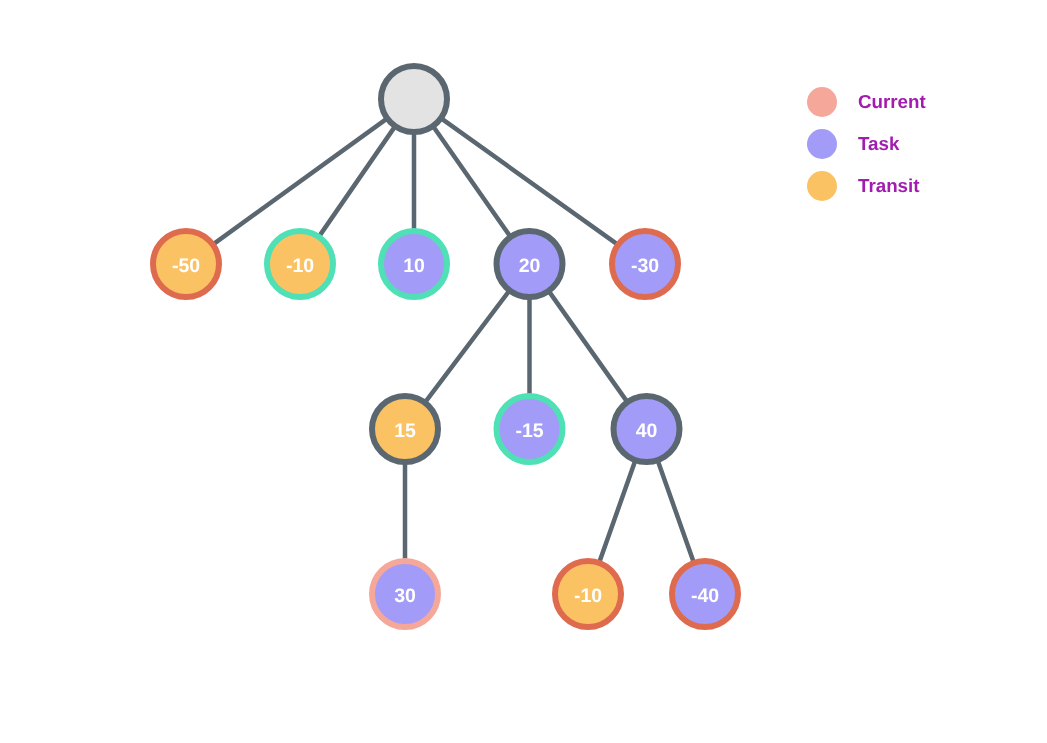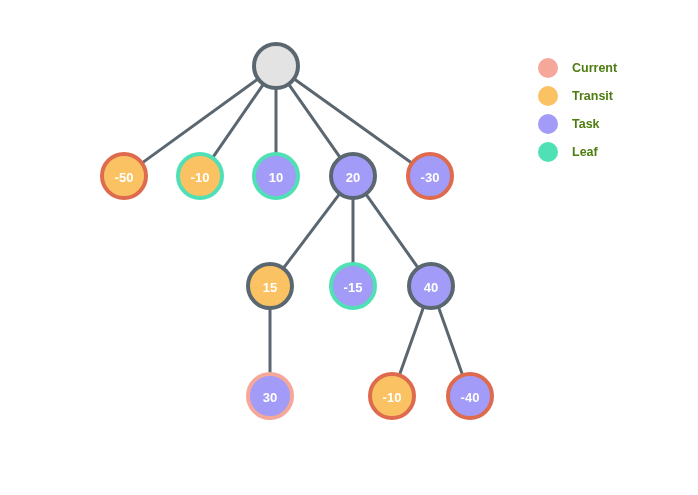--- a/index.html
+++ b/index.html
@@ -54,21 +54,21 @@
     width: 20px;
     height: 20px;
     border-radius: 50%;
     flex: 0 0 auto;
   }
   .legend-text {
     margin-left: 14px;
     font-family: "Liberation Sans", sans-serif;
     font-size: 12.5px;
     font-weight: 700;
-    color: #4d7c0f;
+    color: #a21caf;
     white-space: nowrap;
   }
 </style>
 </head>
 <body>
 
 <svg id="tree-canvas" viewBox="0 0 698 495" width="698" height="495" xmlns="http://www.w3.org/2000/svg">
   <g id="edges-layer">
       <line x1="258.1774327297719" y1="78.8979105245072" x2="141.82256727022812" y2="163.10208947549282" class="edge-line" stroke="#5b6770"></line>
       <line x1="263.49449886098233" y1="84.10006743805192" x2="212.5055011390177" y2="157.89993256194808" class="edge-line" stroke="#5b6770"></line>
@@ -132,24 +132,20 @@
       </g>
     </g>
 </svg>
 
 <div id="legend">
     <div class="legend-row">
       <span class="legend-swatch" style="background: rgb(245, 168, 154);"></span>
       <span class="legend-text">Current</span>
     </div>
     <div class="legend-row">
-      <span class="legend-swatch" style="background: rgb(251, 194, 99);"></span>
-      <span class="legend-text">Transit</span>
-    </div>
-    <div class="legend-row">
       <span class="legend-swatch" style="background: rgb(162, 155, 247);"></span>
       <span class="legend-text">Task</span>
     </div>
     <div class="legend-row">
-      <span class="legend-swatch" style="background: rgb(79, 224, 181);"></span>
-      <span class="legend-text">Leaf</span>
+      <span class="legend-swatch" style="background: rgb(251, 194, 99);"></span>
+      <span class="legend-text">Transit</span>
     </div>
   </div>
 
 </body></html>

